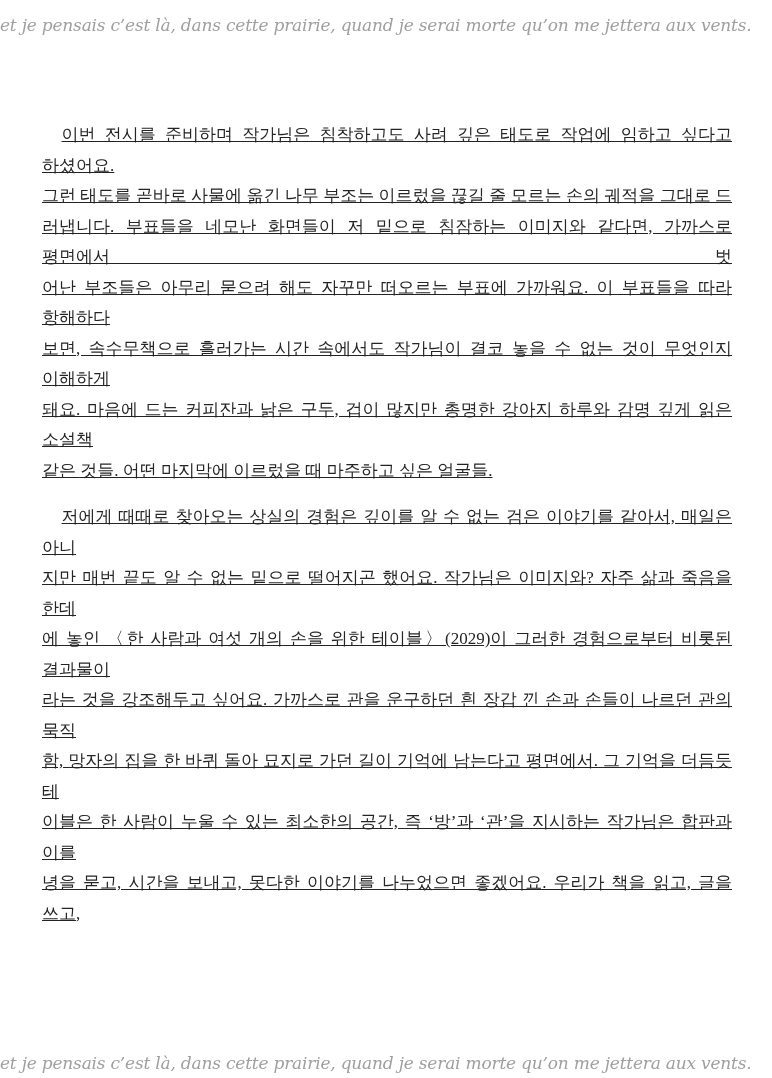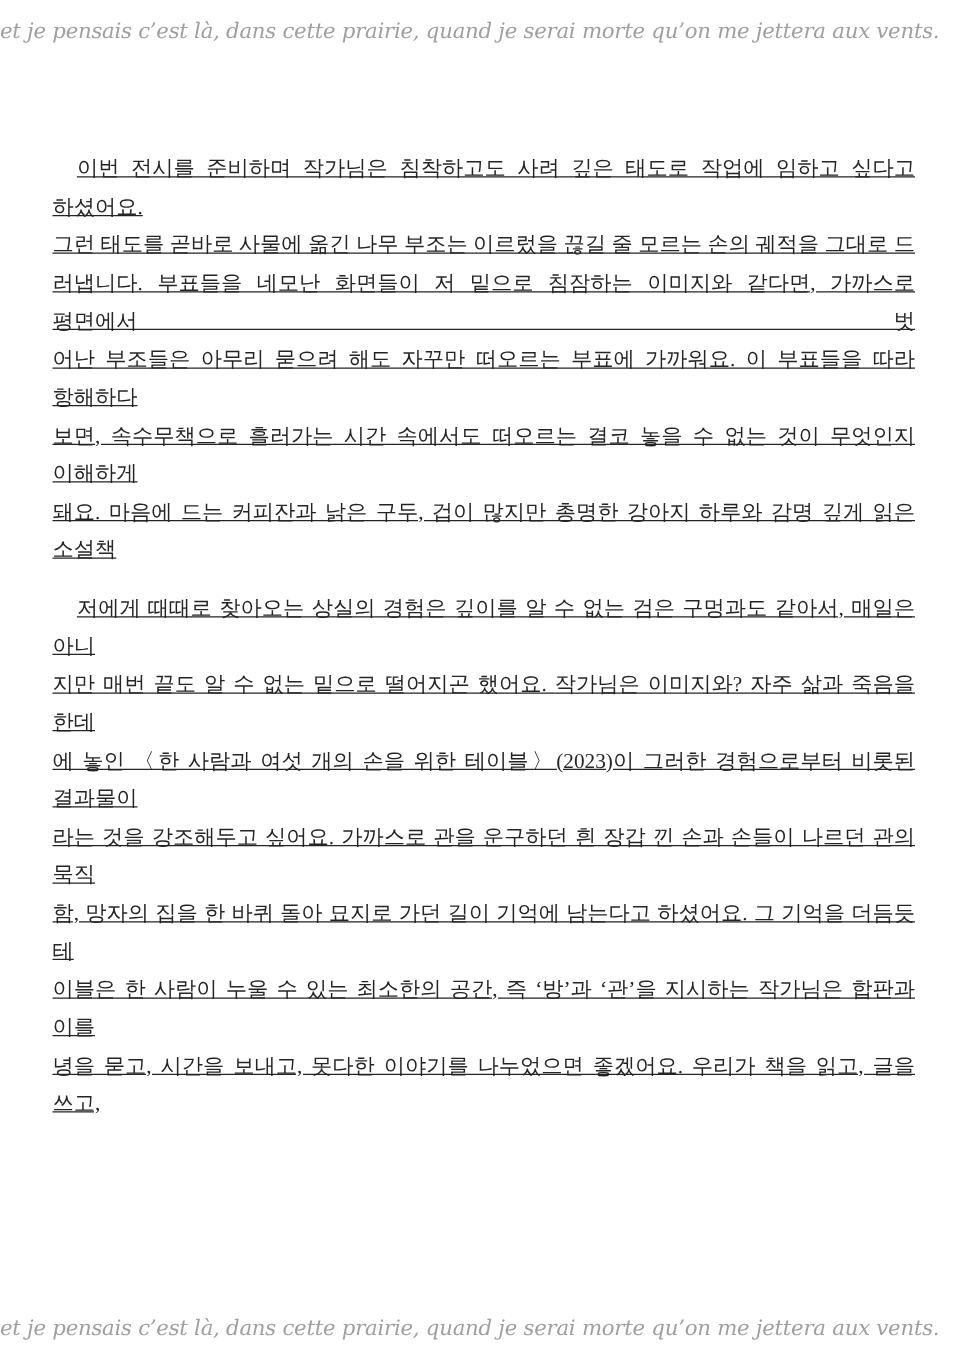--- a/index.html
+++ b/index.html
@@ -55,29 +55,30 @@
 <div class="marquee marquee-top">
   <span>et je pensais c’est là, dans cette prairie, quand je serai morte qu’on me jettera aux vents.</span><span class="repeat">et je pensais c’est là, dans cette prairie, quand je serai morte qu’on me jettera aux vents.</span>
 </div>
 
 <div class="doc-body">
     <div class="para">
       <div class="line first">이번 전시를 준비하며 작가님은 침착하고도 사려 깊은 태도로 작업에 임하고 싶다고 하셨어요.</div>
       <div class="line">그런 태도를 곧바로 사물에 옮긴 나무 부조는 이르렀을 끊길 줄 모르는 손의 궤적을 그대로 드</div>
       <div class="line">러냅니다. 부표들을 네모난 화면들이 저 밑으로 침잠하는 이미지와 같다면, 가까스로 평면에서 벗</div>
       <div class="line">어난 부조들은 아무리 묻으려 해도 자꾸만 떠오르는 부표에 가까워요. 이 부표들을 따라 항해하다</div>
-      <div class="line">보면, 속수무책으로 흘러가는 시간 속에서도 떠오르는 결코 놓을 수 없는 것이 무엇인지 이해하게</div>
+      <div class="line">보면, 속수무책으로 흘러가는 시간 속에서도 작가님이 결코 놓을 수 없는 것이 무엇인지 이해하게</div>
       <div class="line">돼요. 마음에 드는 커피잔과 낡은 구두, 겁이 많지만 총명한 강아지 하루와 감명 깊게 읽은 소설책</div>
+      <div class="line last">같은 것들. 어떤 마지막에 이르렀을 때 마주하고 싶은 얼굴들.</div>
     </div>
     <div class="para">
-      <div class="line first">저에게 때때로 찾아오는 상실의 경험은 깊이를 알 수 없는 검은 구멍과도 같아서, 매일은 아니</div>
+      <div class="line first">저에게 때때로 찾아오는 상실의 경험은 깊이를 알 수 없는 검은 이야기를 같아서, 매일은 아니</div>
       <div class="line">지만 매번 끝도 알 수 없는 밑으로 떨어지곤 했어요. 작가님은 이미지와? 자주 삶과 죽음을 한데</div>
-      <div class="line">에 놓인 〈한 사람과 여섯 개의 손을 위한 테이블〉(2023)이 그러한 경험으로부터 비롯된 결과물이</div>
+      <div class="line">에 놓인 〈한 사람과 여섯 개의 손을 위한 테이블〉(2029)이 그러한 경험으로부터 비롯된 결과물이</div>
       <div class="line">라는 것을 강조해두고 싶어요. 가까스로 관을 운구하던 흰 장갑 낀 손과 손들이 나르던 관의 묵직</div>
-      <div class="line">함, 망자의 집을 한 바퀴 돌아 묘지로 가던 길이 기억에 남는다고 하셨어요. 그 기억을 더듬듯 테</div>
+      <div class="line">함, 망자의 집을 한 바퀴 돌아 묘지로 가던 길이 기억에 남는다고 평면에서. 그 기억을 더듬듯 테</div>
       <div class="line">이블은 한 사람이 누울 수 있는 최소한의 공간, 즉 ‘방’과 ‘관’을 지시하는 작가님은 합판과 이를</div>
       <div class="line">녕을 묻고, 시간을 보내고, 못다한 이야기를 나누었으면 좋겠어요. 우리가 책을 읽고, 글을 쓰고,</div>
     </div>
   </div>
 
 <div class="marquee marquee-bottom">
   <span>et je pensais c’est là, dans cette prairie, quand je serai morte qu’on me jettera aux vents.</span><span class="repeat">et je pensais c’est là, dans cette prairie, quand je serai morte qu’on me jettera aux vents.</span>
 </div>
 
 </body></html>

